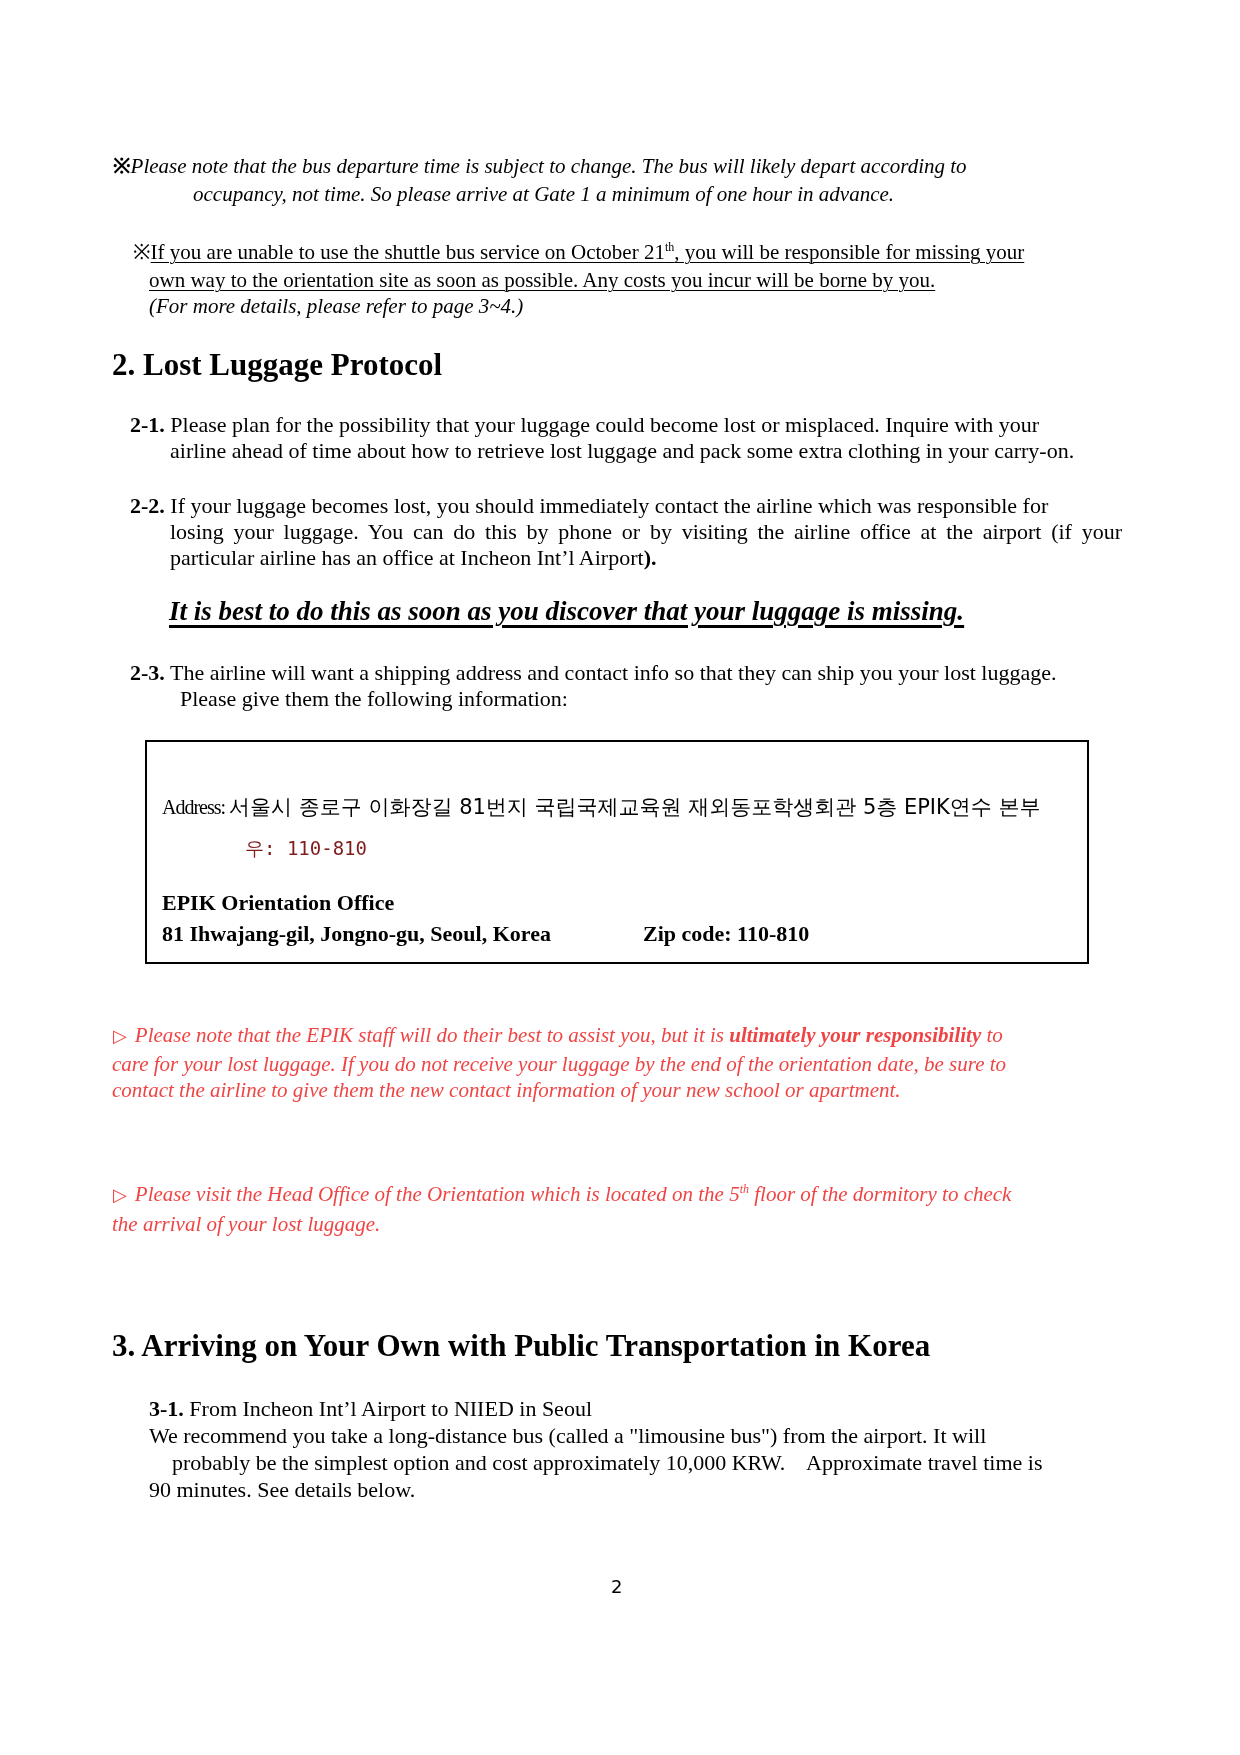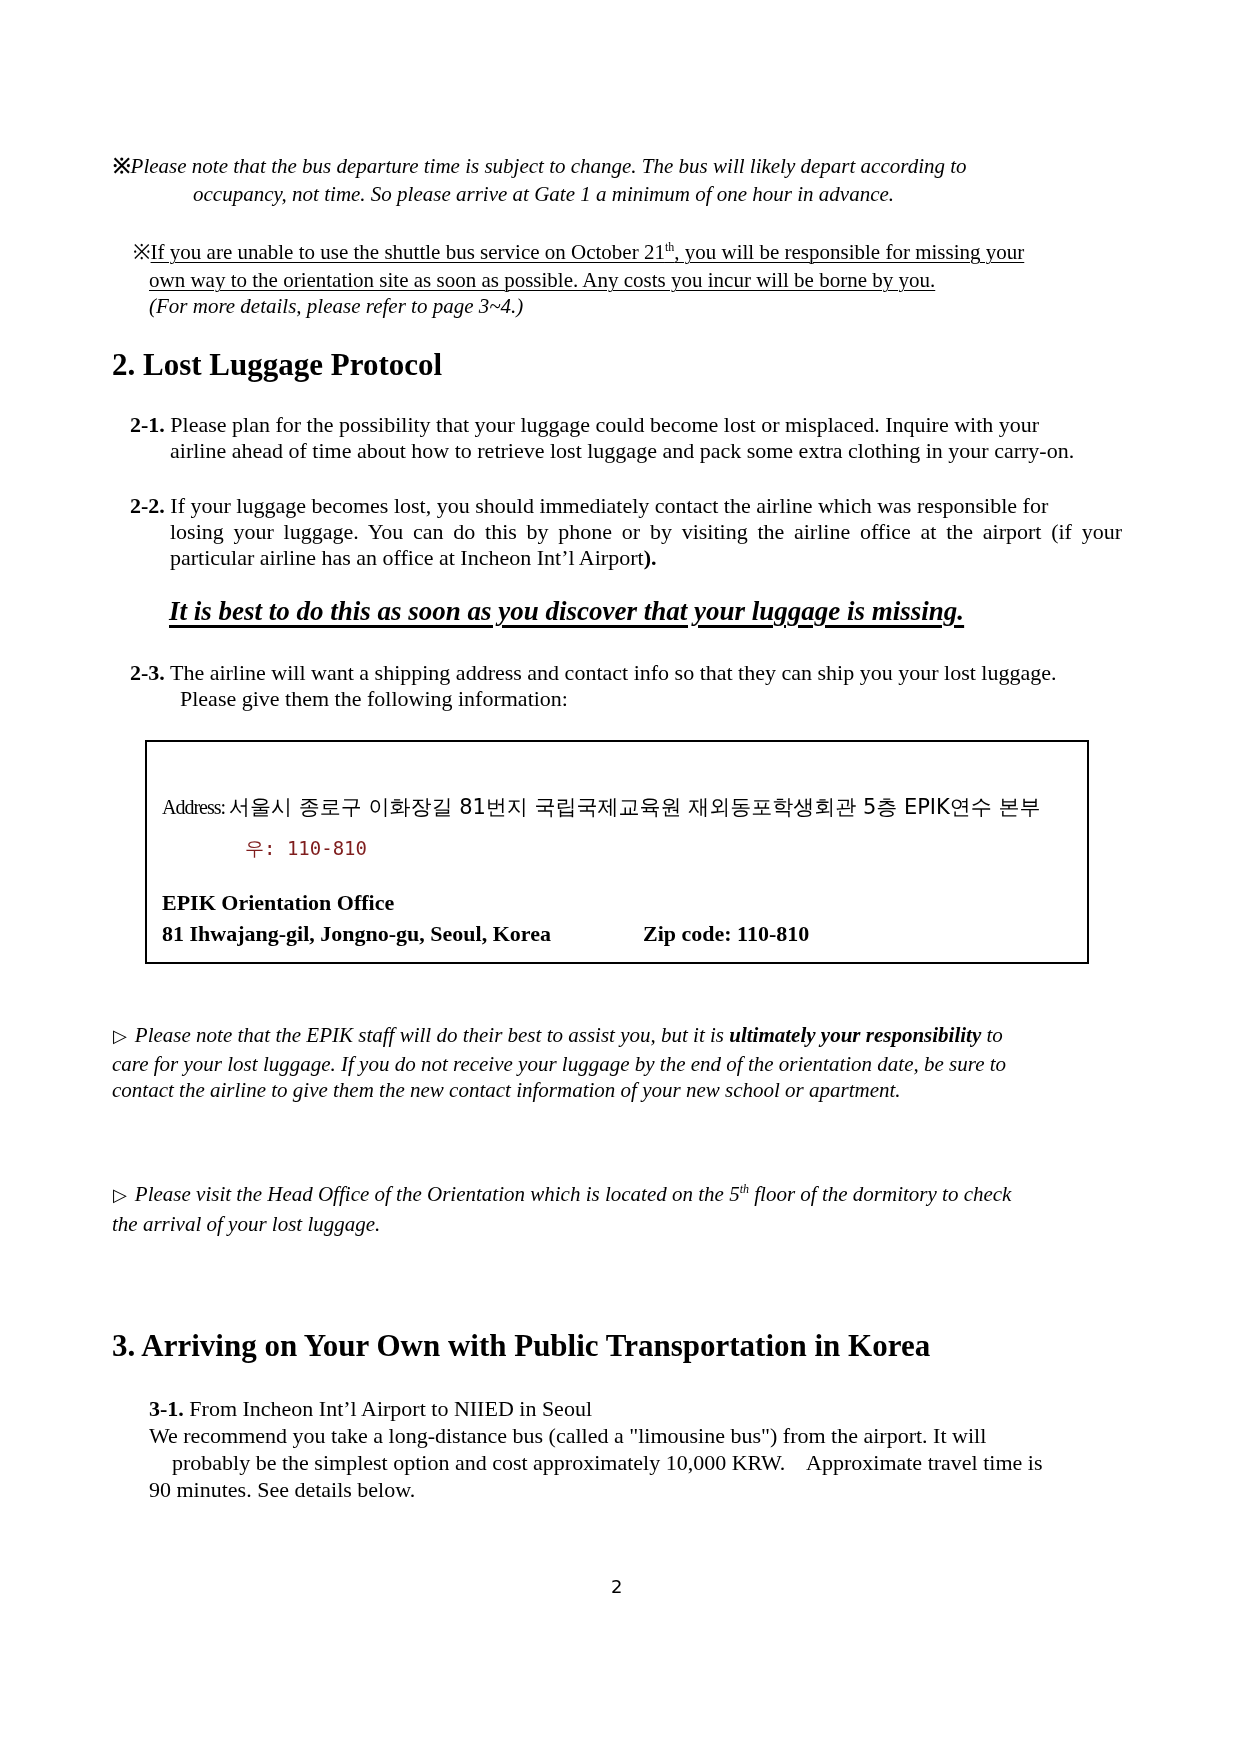--- a/index.html
+++ b/index.html
@@ -12,21 +12,21 @@
   .h2 { font-size: 31px; font-weight: bold; line-height: 36px; }
   .para { font-size: 22px; line-height: 26px; text-align: justify; font-family: Liberation Serif, serif; }
   .para b.num { font-weight: bold; }
   .emph { font-size: 27px; font-weight: bold; font-style: italic; text-decoration: underline;
           text-decoration-thickness: 3px; text-underline-offset: 5px; }
   .box { border: 2px solid #000; }
   .kr { font-family: "DejaVu Sans", sans-serif; font-size: 21px; }
   .addr-label { font-size: 20px; letter-spacing: -1px; }
   .zip-kr { font-family: "DejaVu Sans Mono", monospace; font-size: 19px; color: #7f1d1d; }
   .bold21 { font-size: 22px; font-weight: bold; line-height: 31px; font-family: Liberation Serif, serif; }
-  .blue { color: #000000; font-style: italic; font-size: 21px; line-height: 29px; }
+  .blue { color: #ef4444; font-style: italic; font-size: 21px; line-height: 29px; }
   .tri { font-style: normal; font-family: "DejaVu Sans", sans-serif; font-size: 18px; margin-right: 8px; }
   .pagenum { font-family: "DejaVu Sans", sans-serif; font-size: 18px; }
   sup { font-size: 12px; line-height: 0; }
 </style>
 </head>
 <body>
 
 <div class="abs note-line italic" style="left:113px; top:152px; width:1010px;">
   <span style="font-style:normal; font-weight:bold;">※</span><span>Please note that the bus departure time is subject to change. The bus will likely depart according to</span>
 </div>

